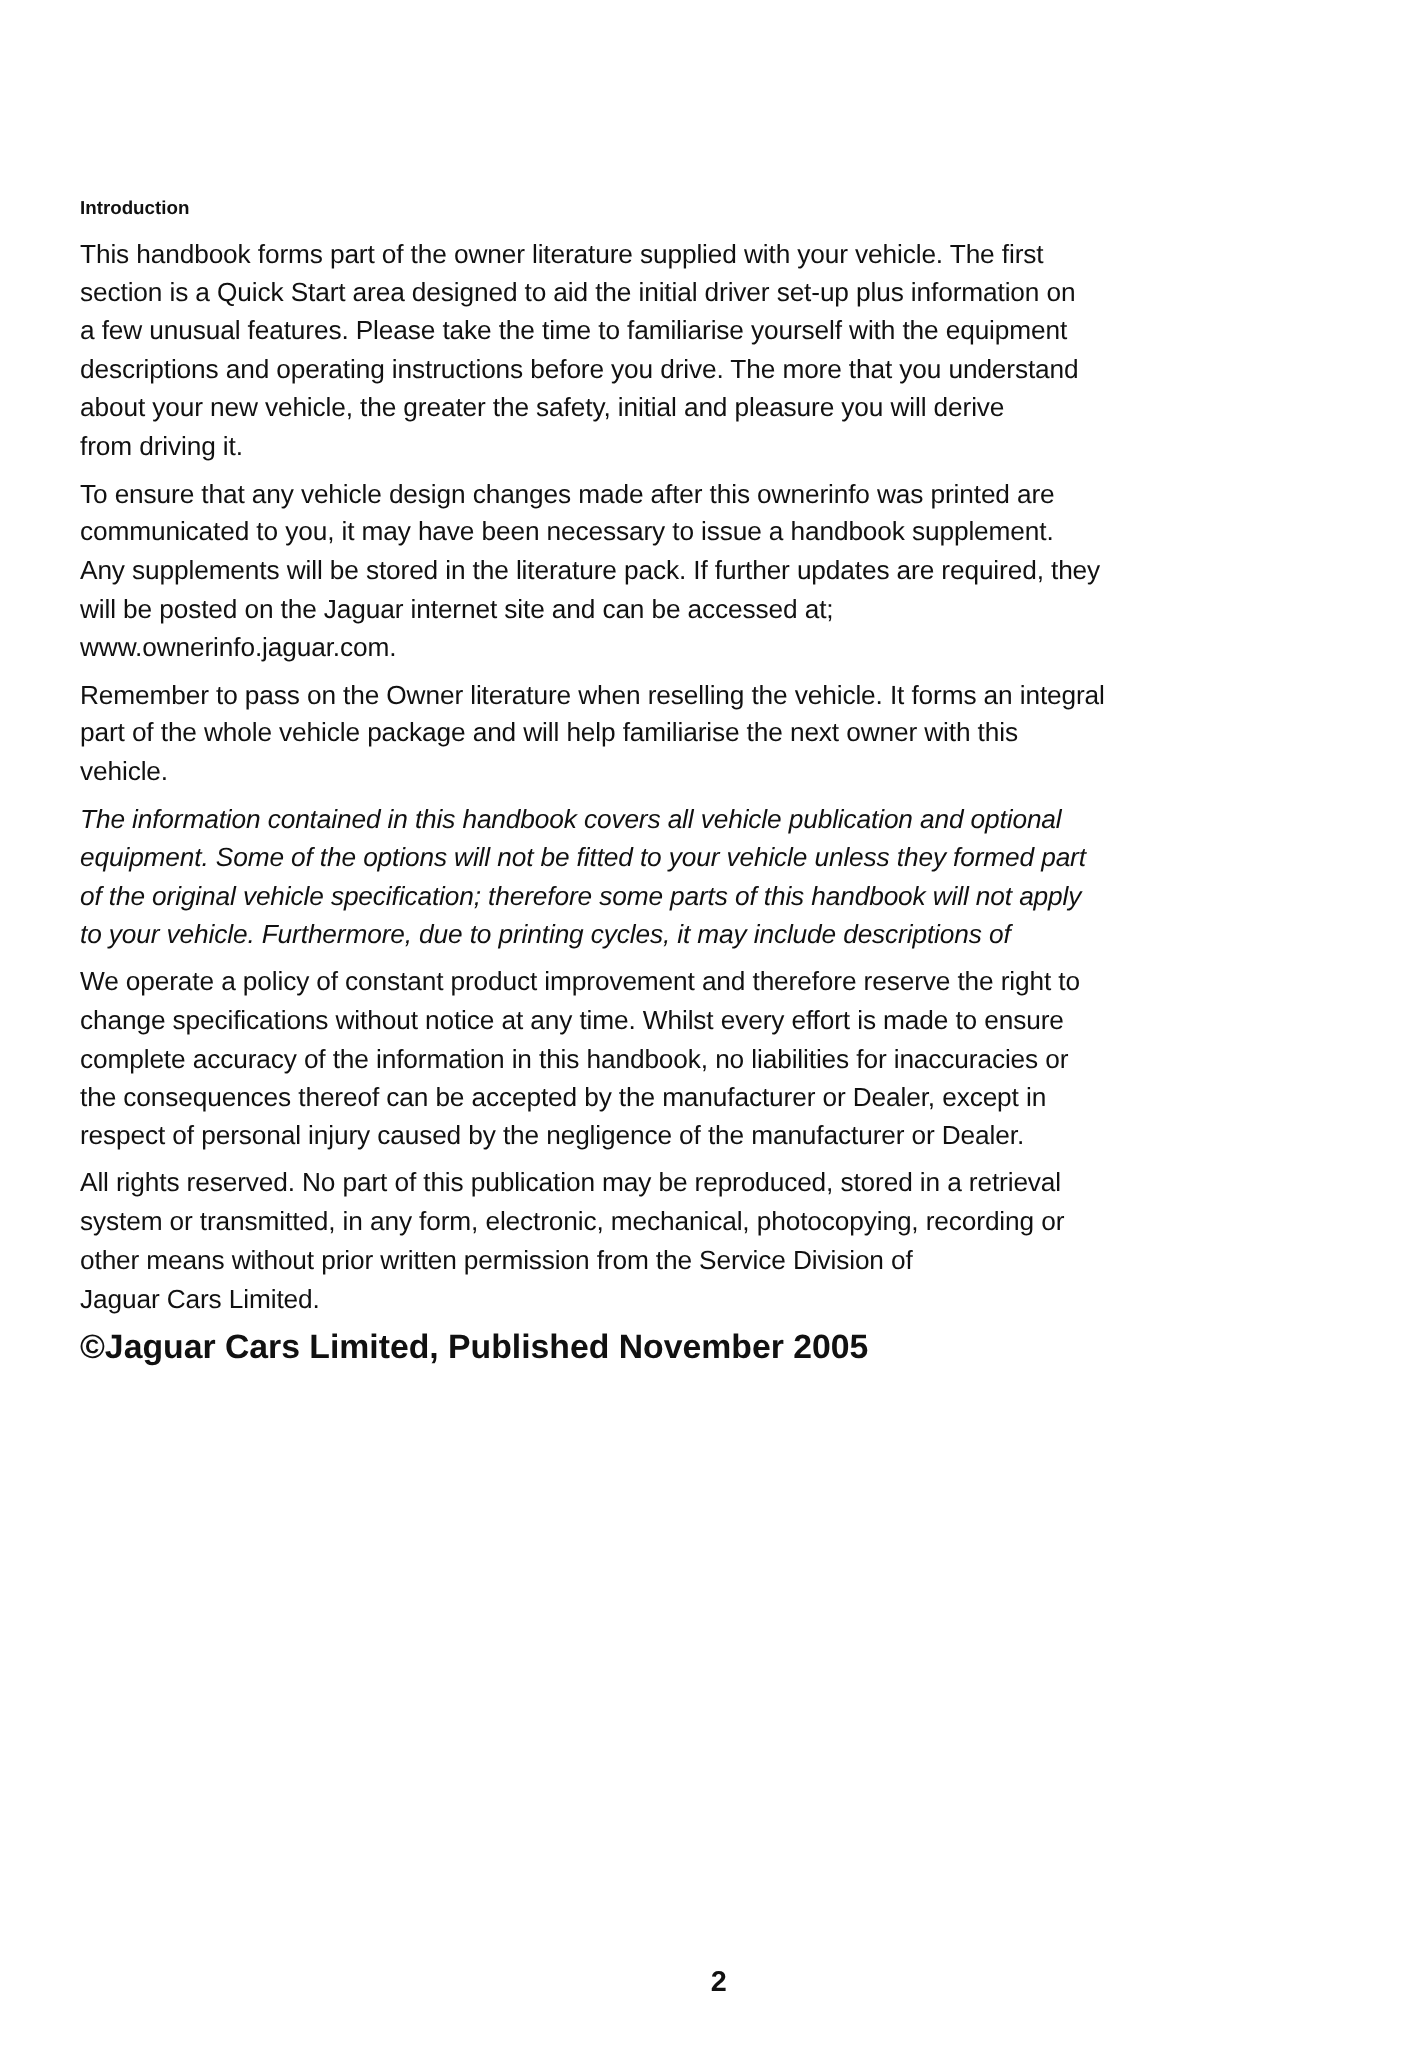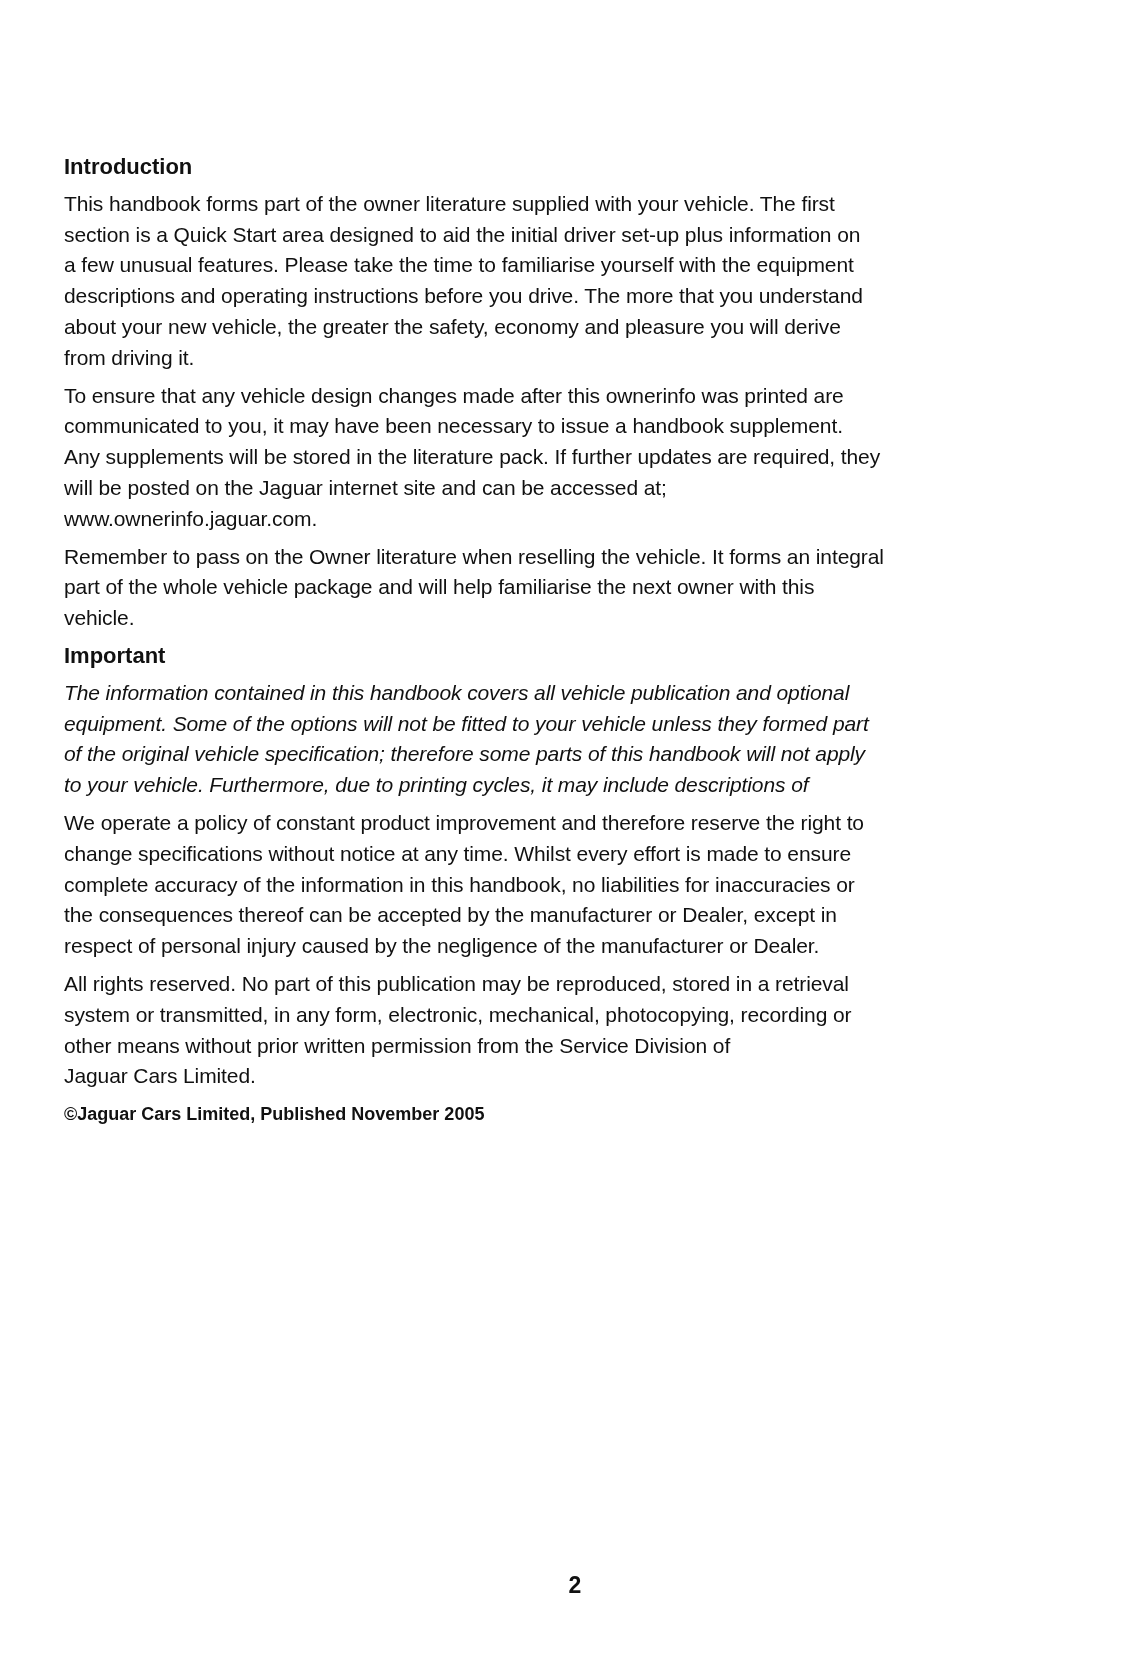--- a/index.html
+++ b/index.html
@@ -16,21 +16,21 @@
       color: #111111;
     }
     .page {
       position: absolute;
       left: 64px;
       top: 152px;
       width: 980px;
     }
     .heading {
       font-weight: bold;
-      font-size: 22px;
+      font-size: 15px;
       line-height: 30.8px;
       margin: 0 0 6px 0;
     }
     .para {
       font-size: 21px;
       line-height: 30.8px;
       margin: 0 0 7px 0;
       letter-spacing: -0.1px;
     }
     .para .line {
@@ -38,21 +38,21 @@
       white-space: nowrap;
     }
     .italic {
       font-style: italic;
     }
     b, .bold {
       font-weight: normal;
     }
     .copyright {
       font-weight: bold;
-      font-size: 18px;
+      font-size: 27px;
       line-height: 30.8px;
       margin-top: 2px;
     }
     .page-number {
       position: absolute;
       left: 0;
       width: 1142px;
       top: 1572px;
       text-align: center;
       font-weight: bold;
@@ -66,39 +66,38 @@
 
 <div class="page">
 
   <div class="heading">Introduction</div>
 
   <p class="para">
     <span class="line">This handbook forms part of the owner literature supplied with your vehicle. The first</span>
     <span class="line"><span>section is a </span><b>Quick Start</b><span> area designed to aid the initial driver set-up plus information on</span></span>
     <span class="line">a few unusual features. Please take the time to familiarise yourself with the equipment</span>
     <span class="line">descriptions and operating instructions before you drive. The more that you understand</span>
-    <span class="line">about your new vehicle, the greater the safety, economy and pleasure you will derive</span>
+    <span class="line">about your new vehicle, the greater the safety, initial and pleasure you will derive</span>
     <span class="line">from driving it.</span>
   </p>
 
   <p class="para">
     <span class="line">To ensure that any vehicle design changes made after this ownerinfo was printed are</span>
     <span class="line">communicated to you, it may have been necessary to issue a handbook supplement.</span>
     <span class="line">Any supplements will be stored in the literature pack. If further updates are required, they</span>
     <span class="line">will be posted on the Jaguar internet site and can be accessed at;</span>
     <span class="line"><b>www.ownerinfo.jaguar.com</b><span>.</span></span>
   </p>
 
   <p class="para">
     <span class="line">Remember to pass on the Owner literature when reselling the vehicle. It forms an integral</span>
     <span class="line">part of the whole vehicle package and will help familiarise the next owner with this</span>
     <span class="line">vehicle.</span>
   </p>
 
-  <div class="heading">Important</div>
 
   <p class="para italic">
     <span class="line">The information contained in this handbook covers all vehicle publication and optional</span>
     <span class="line">equipment. Some of the options will not be fitted to your vehicle unless they formed part</span>
     <span class="line">of the original vehicle specification; therefore some parts of this handbook will not apply</span>
     <span class="line">to your vehicle. Furthermore, due to printing cycles, it may include descriptions of</span>
   </p>
 
   <p class="para">
     <span class="line">We operate a policy of constant product improvement and therefore reserve the right to</span>

